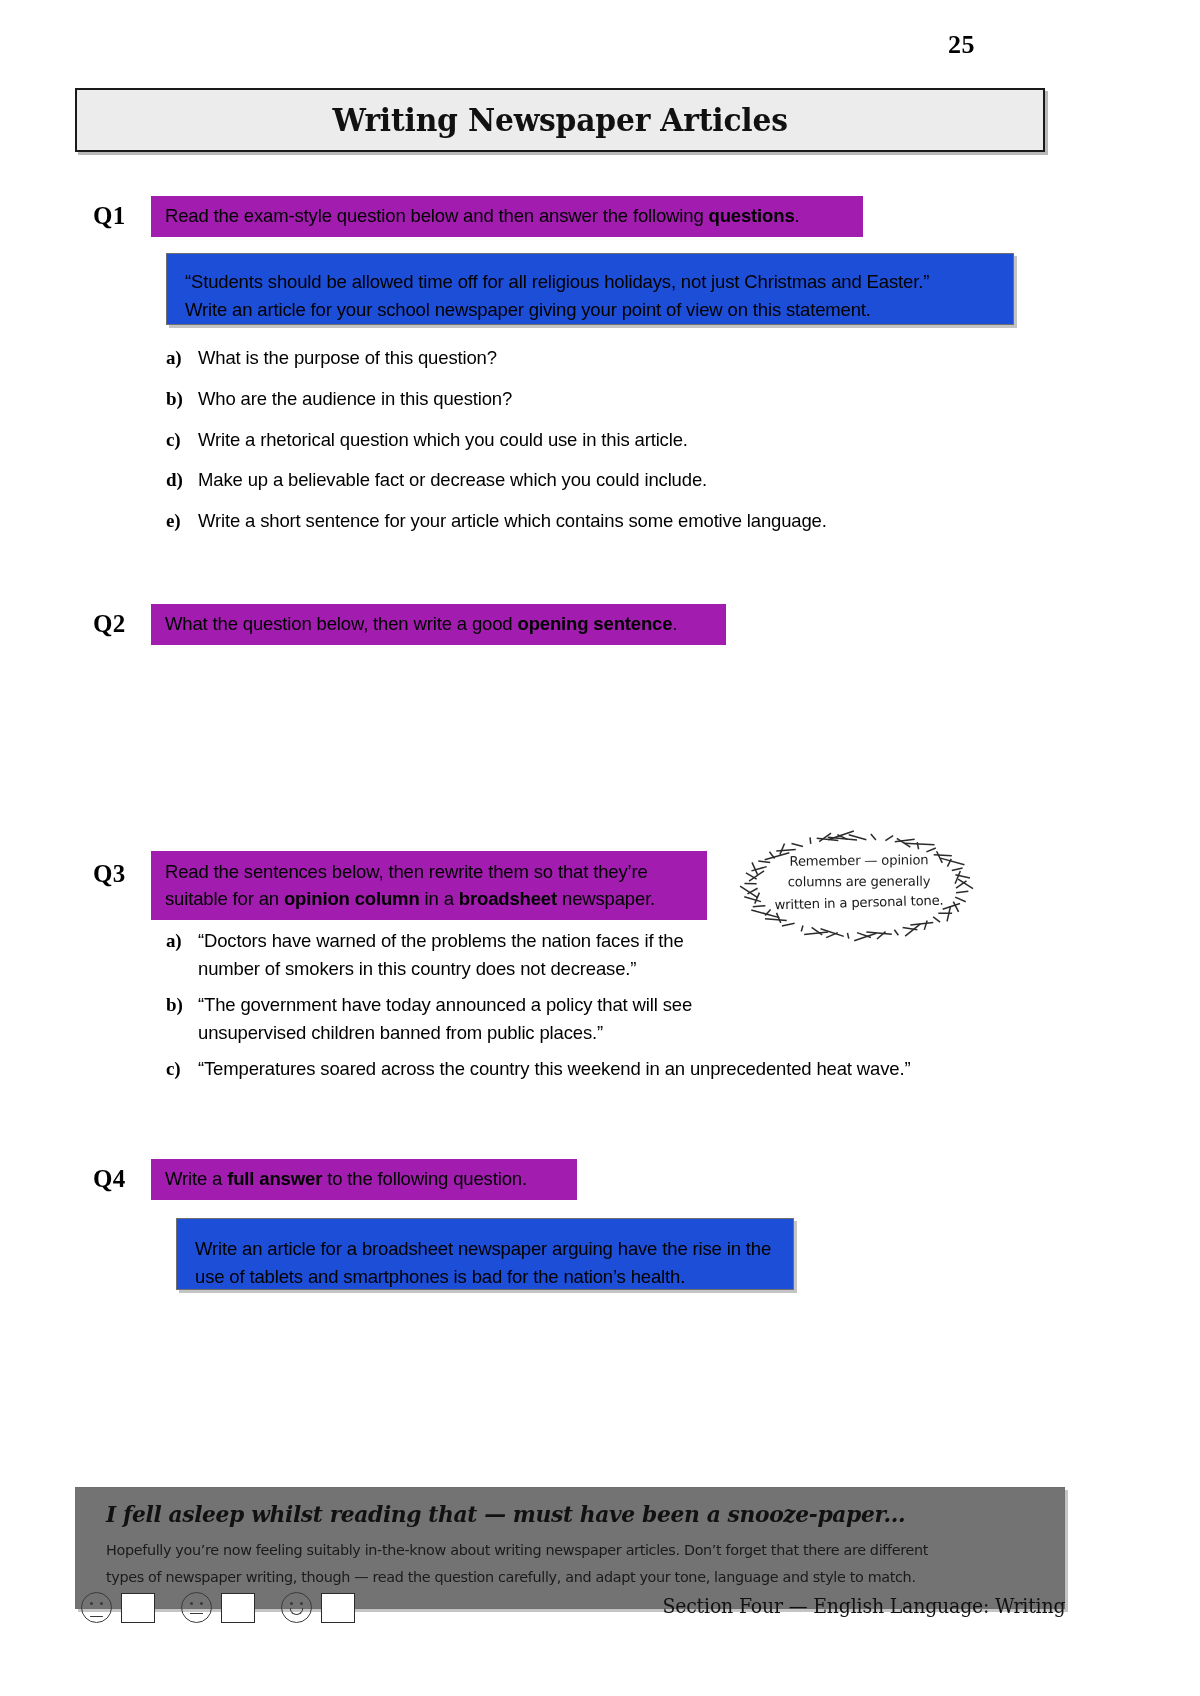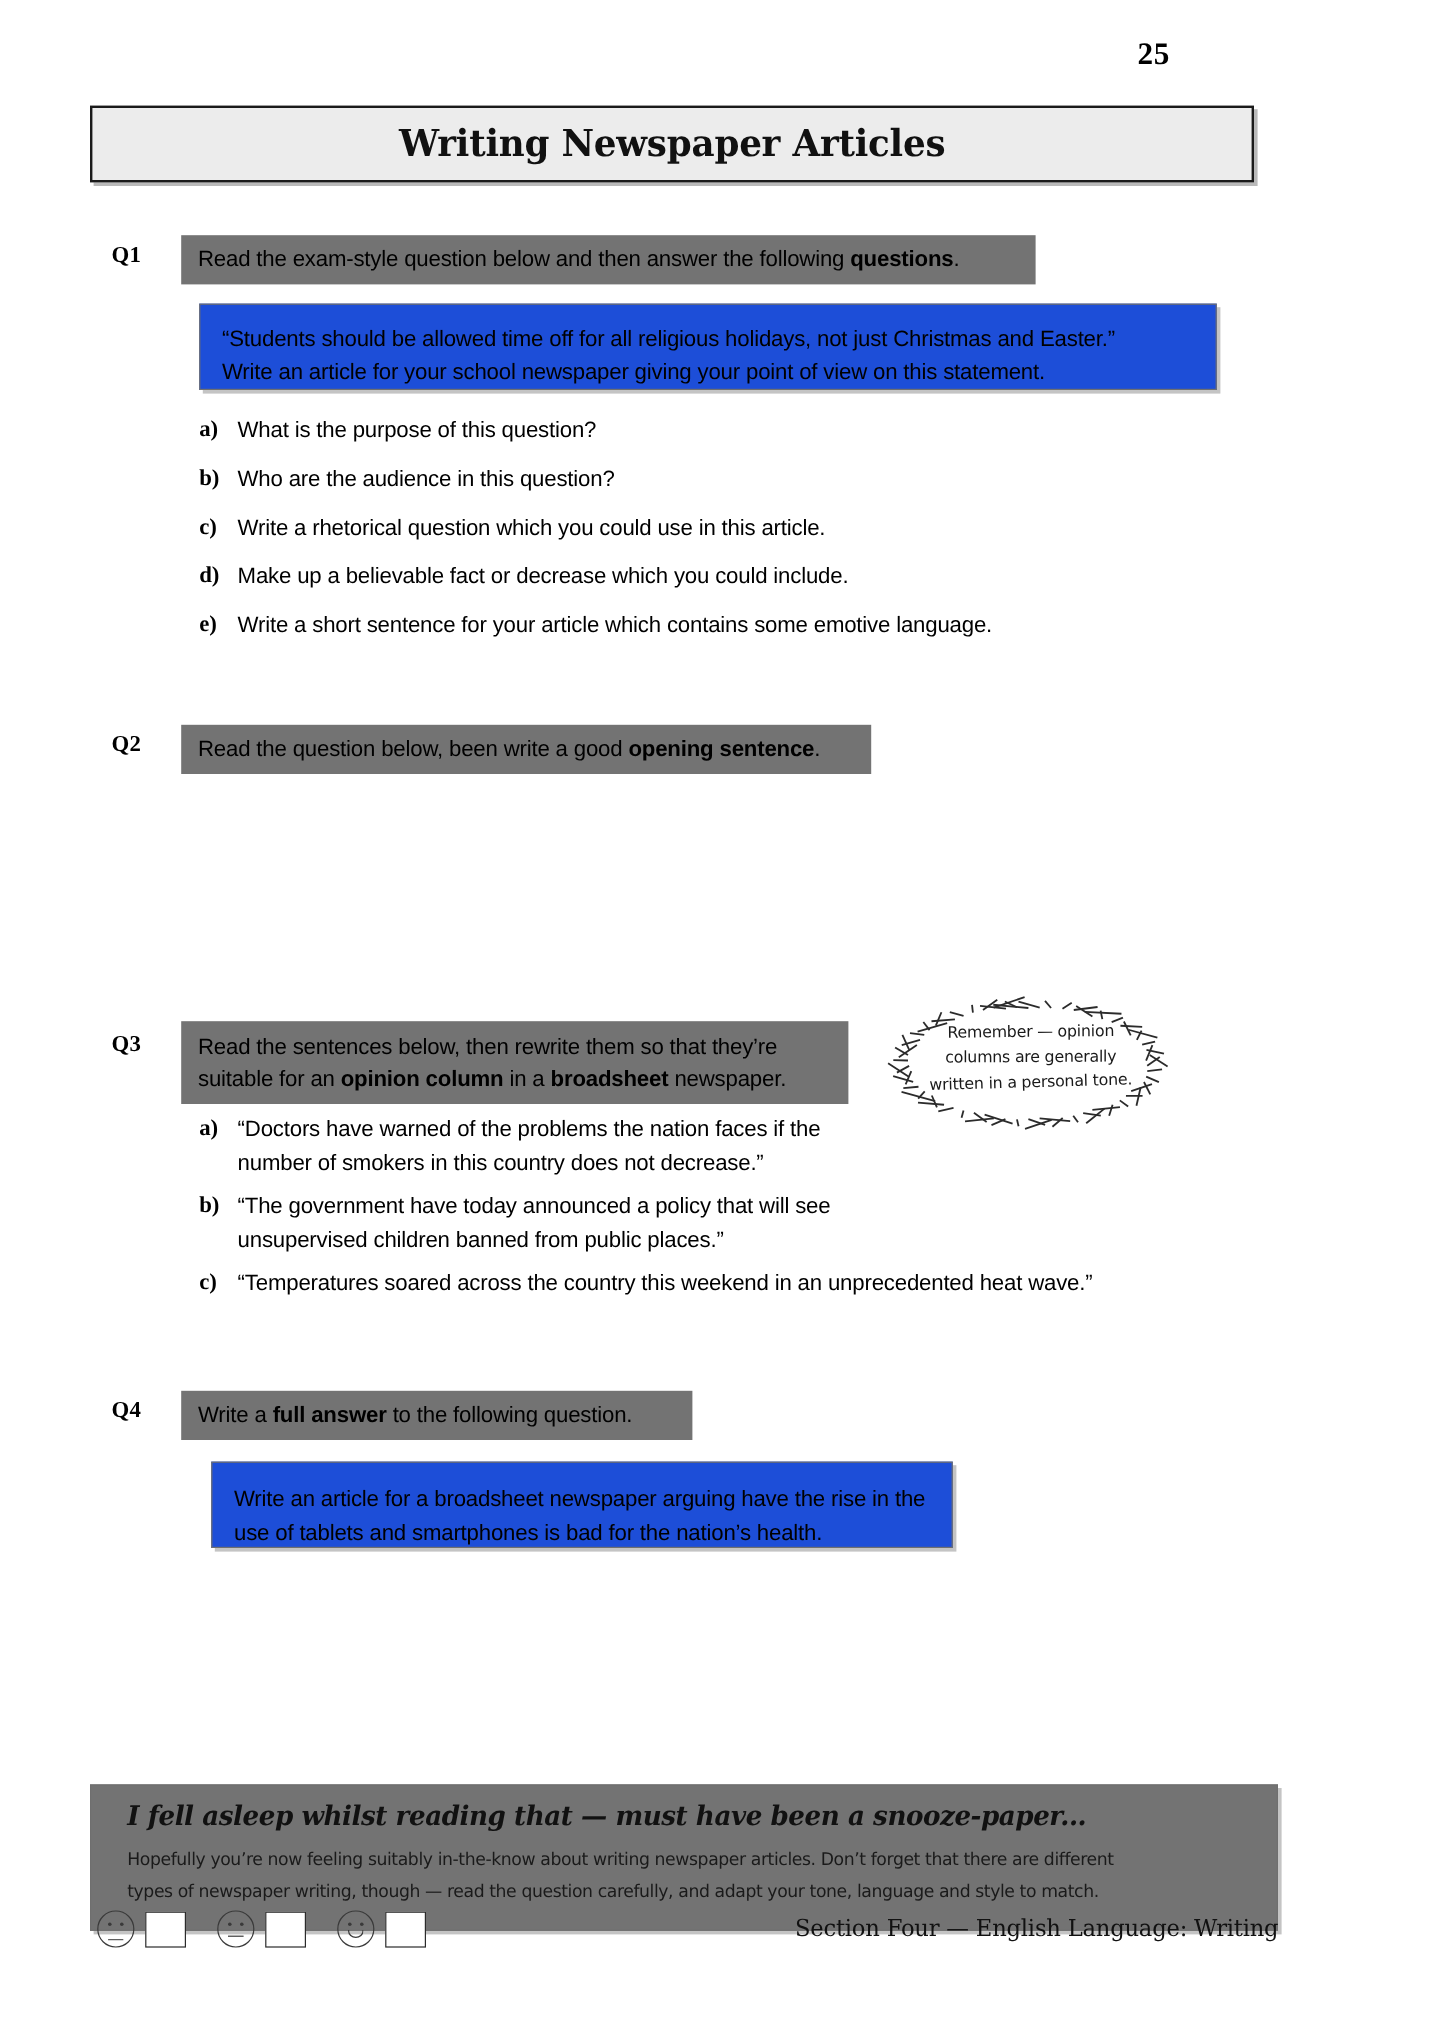--- a/index.html
+++ b/index.html
@@ -58,26 +58,26 @@
     color: #111;
     text-align: center;
     transform: scaleX(0.96);
   }
 
   
   .qnum {
     position: absolute;
     font-family: "Liberation Serif", serif;
     font-weight: 700;
-    font-size: 19px;
+    font-size: 25px;
     letter-spacing: 0.2px;
   }
   .qbanner {
     position: absolute;
-    background: #737373;
+    background: #a21caf;
     font-size: 18.5px;
     line-height: 26px;
     color: #000;
     padding: 7px 14px 8px 14px;
     box-sizing: border-box;
     letter-spacing: -0.15px;
   }
   .qbanner b { font-weight: 700; }
 
   
@@ -308,21 +308,21 @@
     <span class="marker">d)</span>
     <span class="body">Make up a believable fact or decrease which you could include.</span>
   </div>
   <div class="subitem" style="left:166px; top:507px; width:830px;">
     <span class="marker">e)</span>
     <span class="body">Write a short sentence for your article which contains some emotive language.</span>
   </div>
 
   <div class="qnum" style="left:93px; top:610px;">Q2</div>
   <div class="qbanner" style="left:151px; top:604px; width:575px;">
-    <span>Read the question below, been write a good </span><b>opening sentence</b><span>.</span>
+    <span>What the question below, then write a good </span><b>opening sentence</b><span>.</span>
   </div>
 
 
   <div class="qnum" style="left:93px; top:860px;">Q3</div>
   <div class="qbanner" style="left:151px; top:851px; width:556px; line-height:27px;">
     <span>Read the sentences below, then rewrite them so that they’re suitable for an </span><b>opinion column</b><span> in a </span><b>broadsheet</b><span> newspaper.</span>
   </div>
 
   <div class="note-wrap">
     <svg width="218" height="108" viewBox="0 0 218 108">

